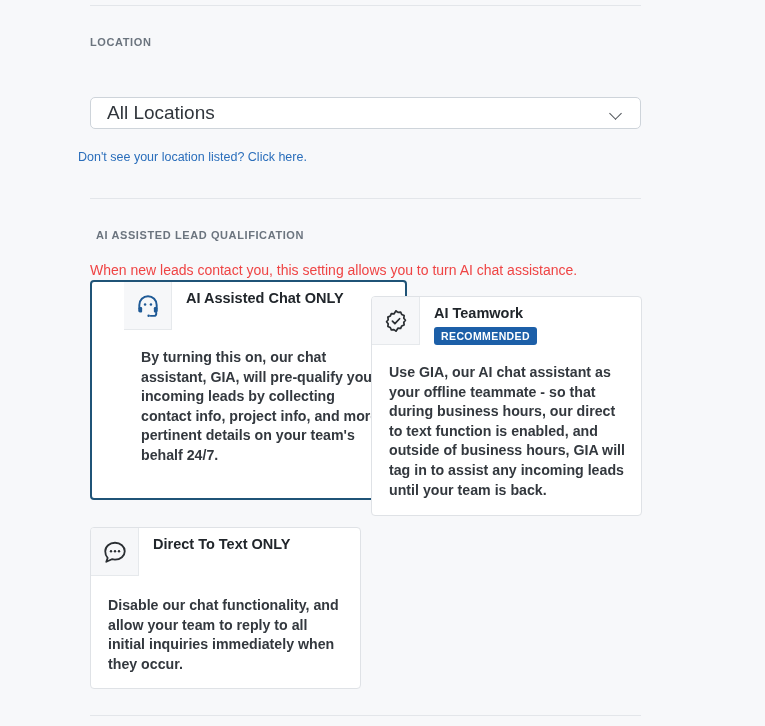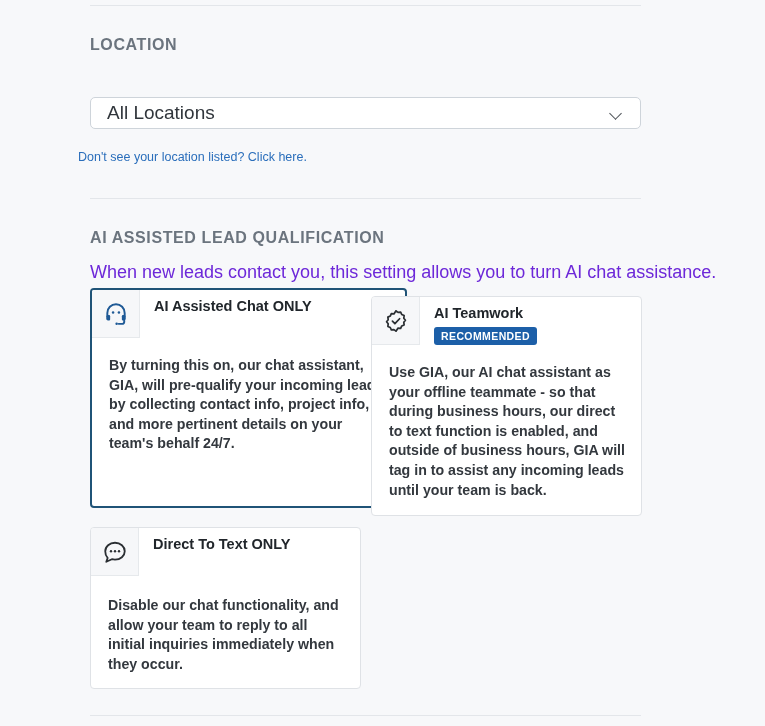--- a/index.html
+++ b/index.html
@@ -30,28 +30,28 @@
   }
 
   .divider-top   { position: absolute; left: 90px; top: 5px; }
   .divider-mid   { position: absolute; left: 90px; top: 198px; }
   .divider-bot   { position: absolute; left: 90px; top: 715px; }
 
   
   .section-label {
     position: absolute;
     left: 90px;
-    font-size: 16px;
+    font-size: 11px;
     font-weight: bold;
     letter-spacing: 0.6px;
     color: #6b747e;
     text-transform: uppercase;
   }
   .label-location { top: 36px; }
-  .label-ai       { top: 229px; }
+  .label-ai       { top: 229px; margin-left: 6px; }
 
   
   .field-desc {
     position: absolute;
     left: 90px;
     top: 70px;
     font-size: 15.5px;
     color: #2b3036;
     line-height: 1.3;
     white-space: nowrap;
@@ -108,38 +108,38 @@
     color: #2a6ebb;
     text-decoration: none;
     cursor: pointer;
   }
 
   
   .ai-desc {
     position: absolute;
     left: 90px;
     top: 262px;
-    font-size: 18px;
-    color: #6d28d9;
+    font-size: 14px;
+    color: #ef4444;
     white-space: nowrap;
   }
 
   
   .card {
     position: absolute;
     background: #ffffff;
     border: 1px solid #dfe2e6;
     border-radius: 4px;
     overflow: hidden;
   }
   .card.selected {
     border: 2px solid #1f5377;
   }
 
-  .card-1 { left: 90px; top: 288px; width: 317px; height: 220px; }
+  .card-1 { left: 90px; top: 280px; width: 317px; height: 220px; padding-left: 32px; }
   .card-2 { left: 371px; top: 296px; width: 271px; height: 220px; }
   .card-3 { left: 90px; top: 527px; width: 271px; height: 162px; }
 
   .card-head {
     display: flex;
     align-items: flex-start;
     height: 48px;
   }
 
   .icon-box {

